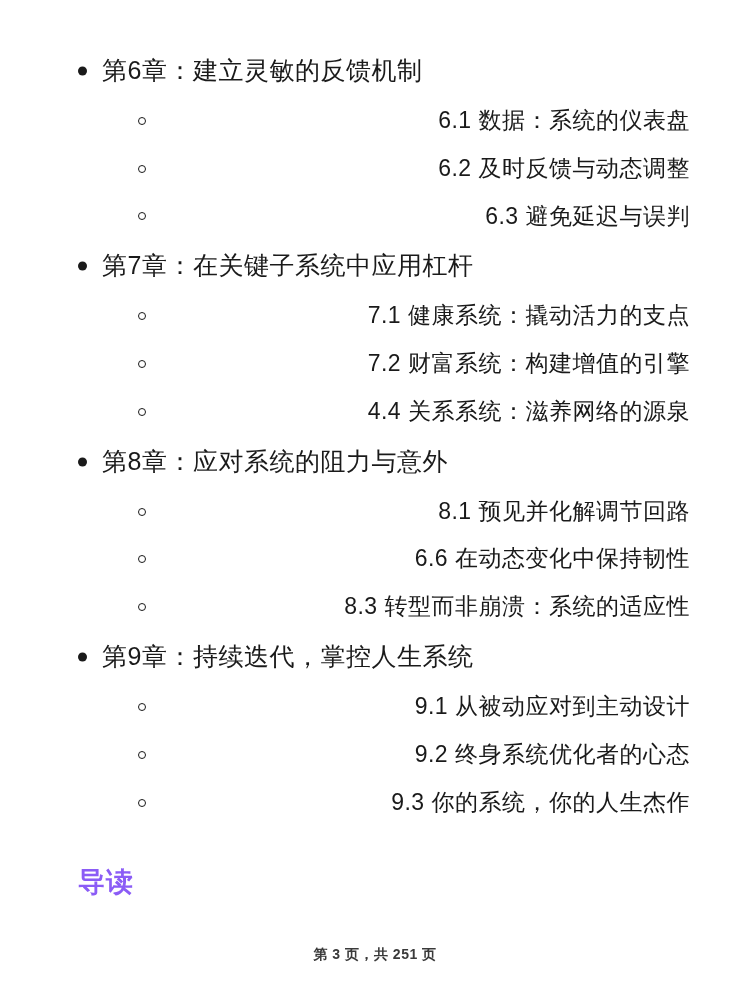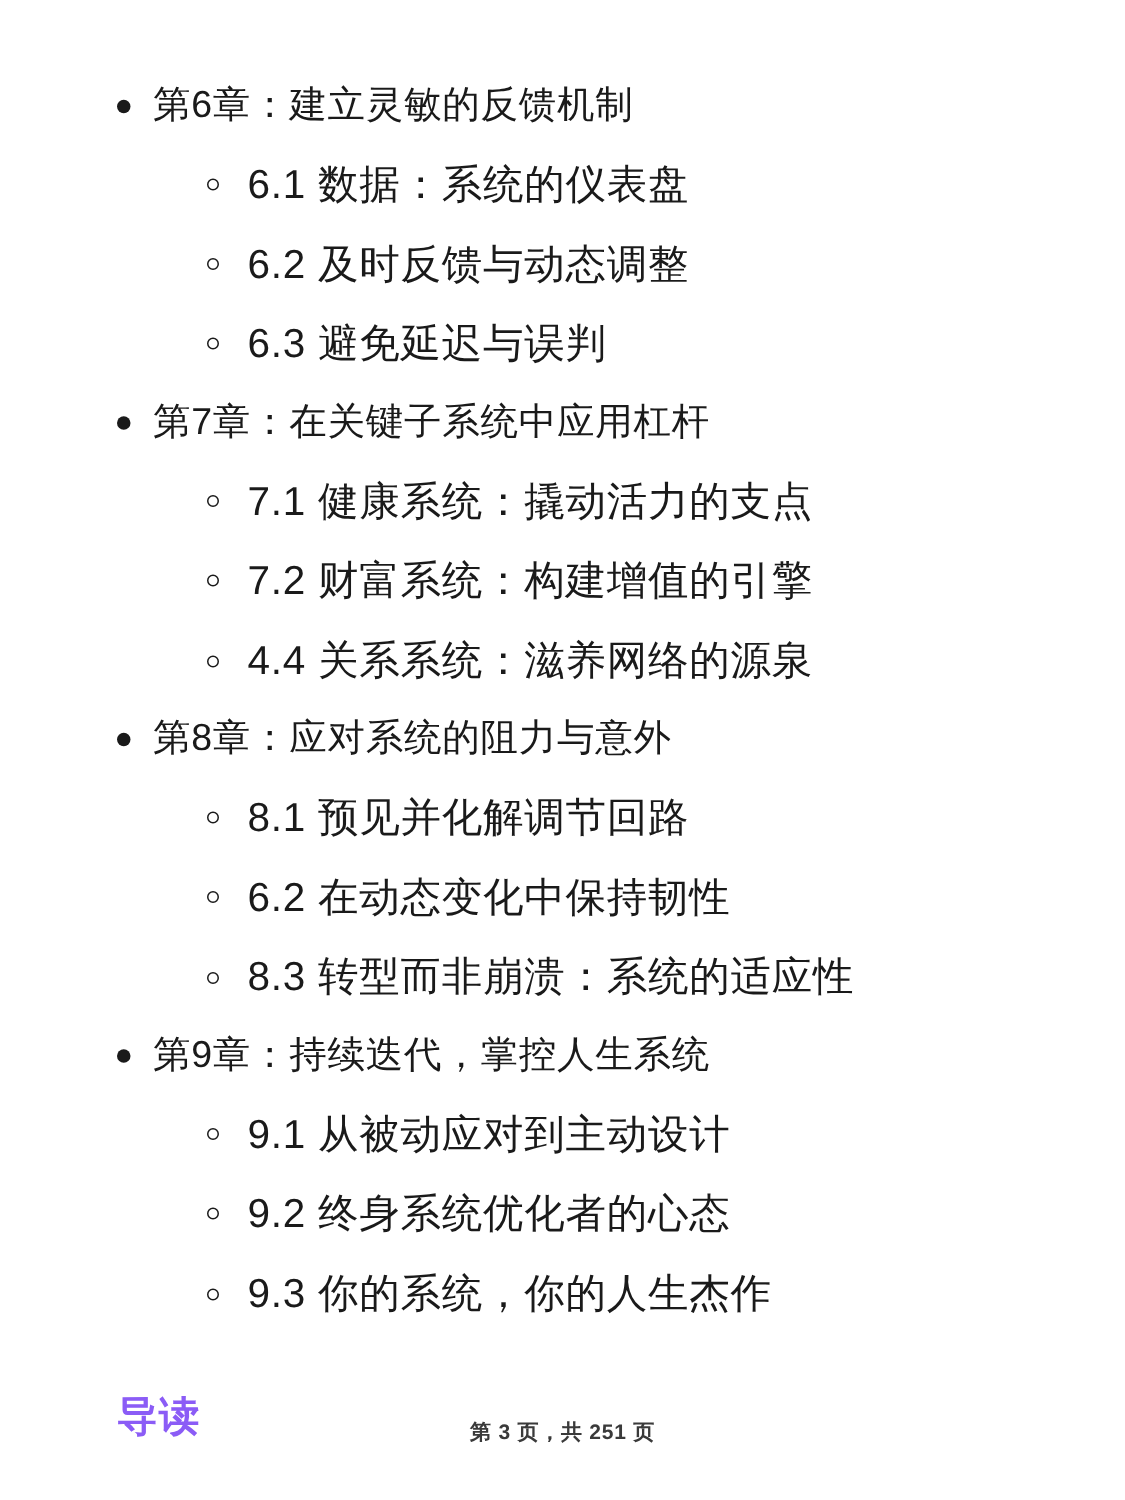--- a/index.html
+++ b/index.html
@@ -52,27 +52,28 @@
     background: #1a1a1a;
     display: block;
   }
   .sections {
     list-style: none;
     margin: 0;
     padding: 0;
   }
   .section {
     position: relative;
-    font-size: 27px;
+    font-size: 23px;
     line-height: 1.3;
     letter-spacing: 0.5px;
     color: #1a1a1a;
     padding-left: 105px;
     margin: 18px 0;
     font-weight: 400;
+    text-align: right;
   }
   .section .bullet-open {
     position: absolute;
     left: 78px;
     top: 50%;
     transform: translateY(-50%);
     width: 8px;
     height: 8px;
     border-radius: 50%;
     border: 1.6px solid #1a1a1a;
@@ -157,21 +158,21 @@
         <span class="bullet"></span>
         <span>第8章：应对系统的阻力与意外</span>
       </div>
       <ul class="sections">
         <li class="section">
           <span class="bullet-open"></span>
           <span>8.1 预见并化解调节回路</span>
         </li>
         <li class="section">
           <span class="bullet-open"></span>
-          <span>6.2 在动态变化中保持韧性</span>
+          <span>6.6 在动态变化中保持韧性</span>
         </li>
         <li class="section">
           <span class="bullet-open"></span>
           <span>8.3 转型而非崩溃：系统的适应性</span>
         </li>
       </ul>
     </li>
 
     <li class="chapter">
       <div class="chapter-title">

